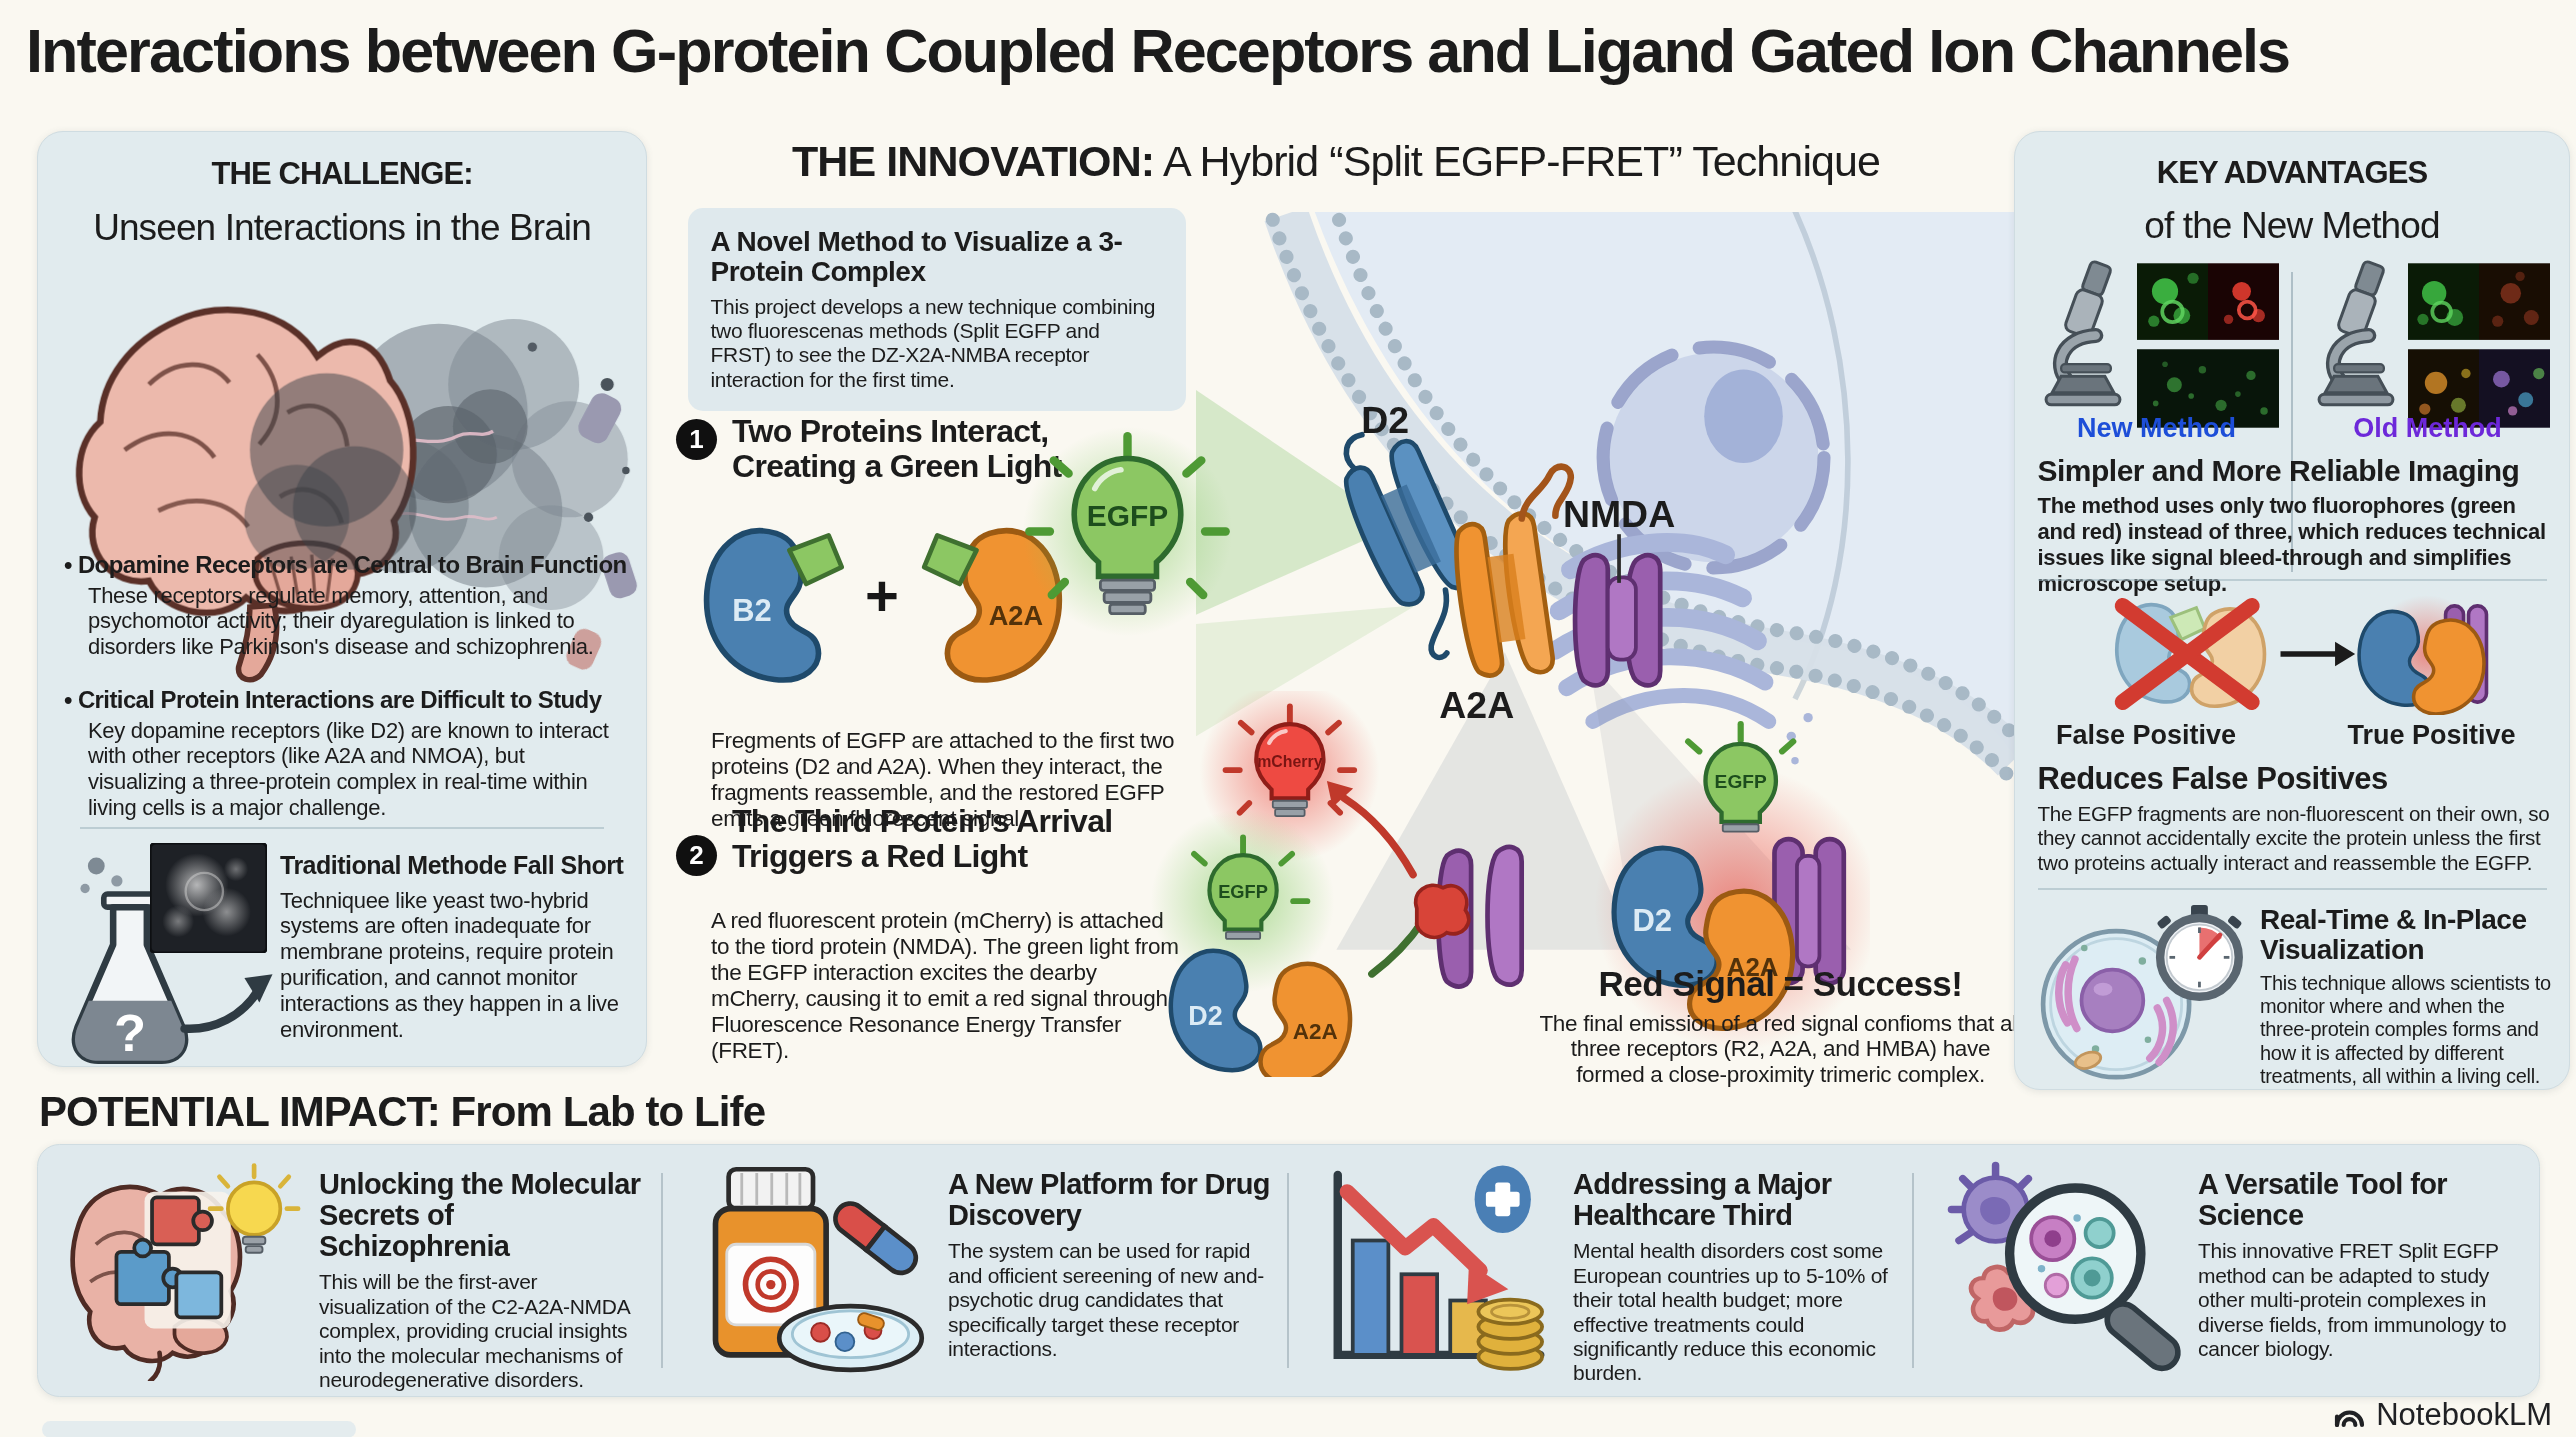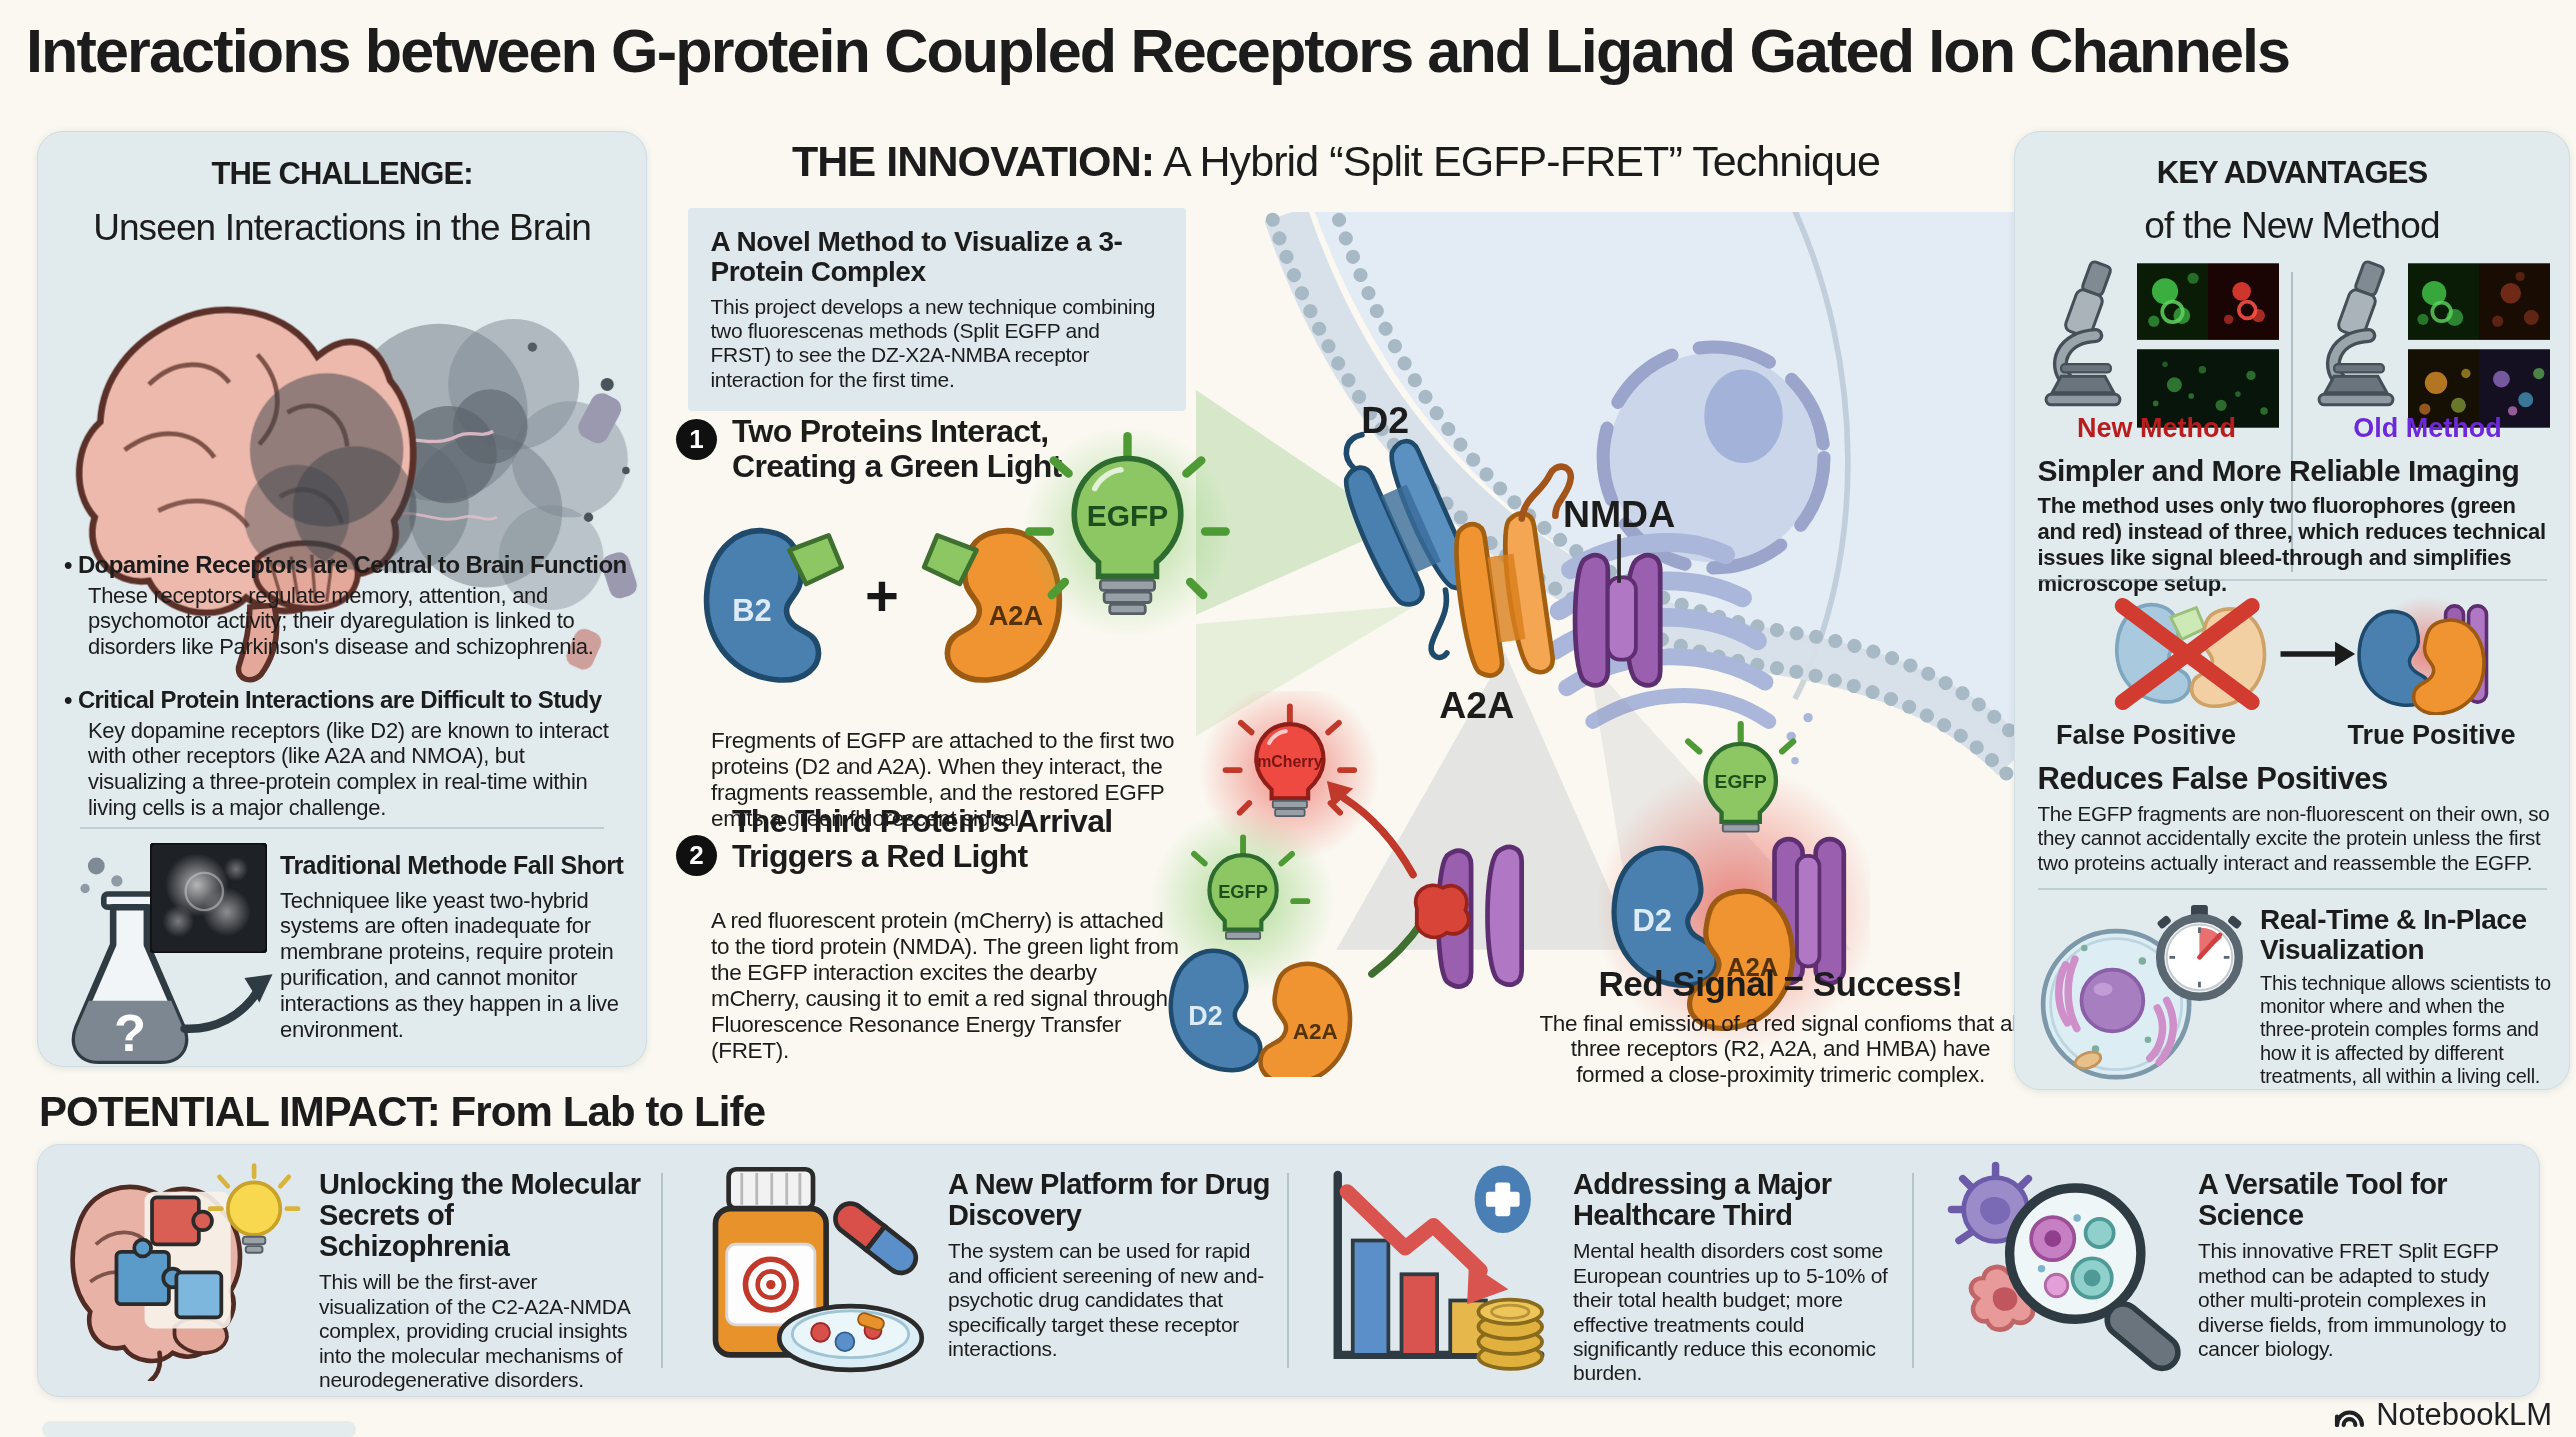--- a/index.html
+++ b/index.html
@@ -124,21 +124,21 @@
     <div class="abs" style="left:242px;top:719px;width:356px;">
       <div class="sec-title" style="font-size:25px;">Traditional Methode Fall Short</div>
       <div class="body-txt" style="font-size:22px;line-height:1.18;margin-top:7.5px;">Techniquee like yeast two-hybrid systems are often inadequate for membrane proteins, require protein purification, and cannot monitor interactions as they happen in a live environment.</div>
     </div>
   </div>
 
   <div class="abs center" style="left:655px;top:137px;width:1362px;font-size:43px;letter-spacing:-0.9px;">
     <span style="font-weight:bold;">THE INNOVATION:</span><span style="font-weight:500;"> A Hybrid “Split EGFP-FRET” Technique</span>
   </div>
 
-  <div class="abs" style="left:688px;top:208px;width:498px;background:#dfe9ed;border-radius:4px;padding:19px 22.5px;box-sizing:border-box;">
+  <div class="abs" style="left:688px;top:208px;width:498px;background:#dfe9ed;border-radius:15px;padding:19px 22.5px;box-sizing:border-box;">
     <div class="sec-title" style="font-size:28px;line-height:1.06;">A Novel Method to Visualize a 3-Protein Complex</div>
     <div class="body-txt" style="font-size:21px;line-height:1.16;margin-top:8.4px;">This project develops a new technique combining two fluorescenas methods (Split EGFP and FRST) to see the DZ-X2A-NMBA receptor interaction for the first time.</div>
   </div>
 
   <svg class="abs" style="left:1196px;top:212px;" width="818" height="738" viewBox="0 0 874 788">
     <path d="M120,-20 C205,232 390,420 640,458 C770,478 840,530 874,580 L874,-20 Z" fill="#e3ebf4"></path>
     <path d="M636,-10 C716,160 716,372 640,520" stroke="#9fb2c2" stroke-width="6" fill="none" opacity=".5"></path>
     <path d="M96,2 C180,250 360,430 620,470 C760,492 830,540 874,585" stroke="#d6dfe8" stroke-width="48" fill="none" opacity=".95"></path>
     <path d="M82,8 C168,258 352,444 614,486 C752,508 822,556 866,600" stroke="#a8b9c6" stroke-width="15" fill="none" stroke-dasharray="0.1 21" stroke-linecap="round"></path>
     <path d="M146,-12 C226,230 378,408 630,448 C766,468 838,520 880,565" stroke="#a8b9c6" stroke-width="15" fill="none" stroke-dasharray="0.1 21" stroke-linecap="round"></path>
@@ -406,21 +406,21 @@
           <circle cx="18" cy="156" r="6" fill="#c9762b" opacity=".7"></circle>
           <circle cx="62" cy="118" r="5" fill="#d9b22b" opacity=".6"></circle>
         </g>
       <g>
           <circle cx="100" cy="124" r="9" fill="#8f6ac2" opacity=".8"></circle>
           <circle cx="126" cy="146" r="8" fill="#4aa3c9" opacity=".7"></circle>
           <circle cx="140" cy="118" r="6" fill="#69c25a" opacity=".65"></circle>
           <circle cx="112" cy="158" r="5" fill="#c77fc4" opacity=".7"></circle>
         </g>
     </svg>
-    <div class="abs center method-label" style="left:34px;top:281px;width:215px;color:#b91c1c;">New Method</div>
+    <div class="abs center method-label" style="left:34px;top:281px;width:215px;color:#1d4ed8;">New Method</div>
     <div class="abs center method-label" style="left:305px;top:281px;width:215px;color:#6d28d9;">Old Method</div>
 
     <div class="abs sec-title" style="left:22.5px;top:322px;font-size:30px;">Simpler and More Reliable Imaging</div>
     <div class="abs body-txt" style="left:22.5px;top:361px;width:513px;font-size:22px;line-height:1.18;font-weight:700;">The method uses only two fluorophores (green and red) instead of three, which reduces technical issues like signal bleed-through and simplifies microscope setup.</div>
 
     <div class="divider-h" style="left:22.5px;top:447px;width:509px;"></div>
 
     <svg class="abs" style="left:26px;top:461px;" width="502" height="122" viewBox="0 0 536 170">
       <defs>
         <radialGradient id="glowR3">

